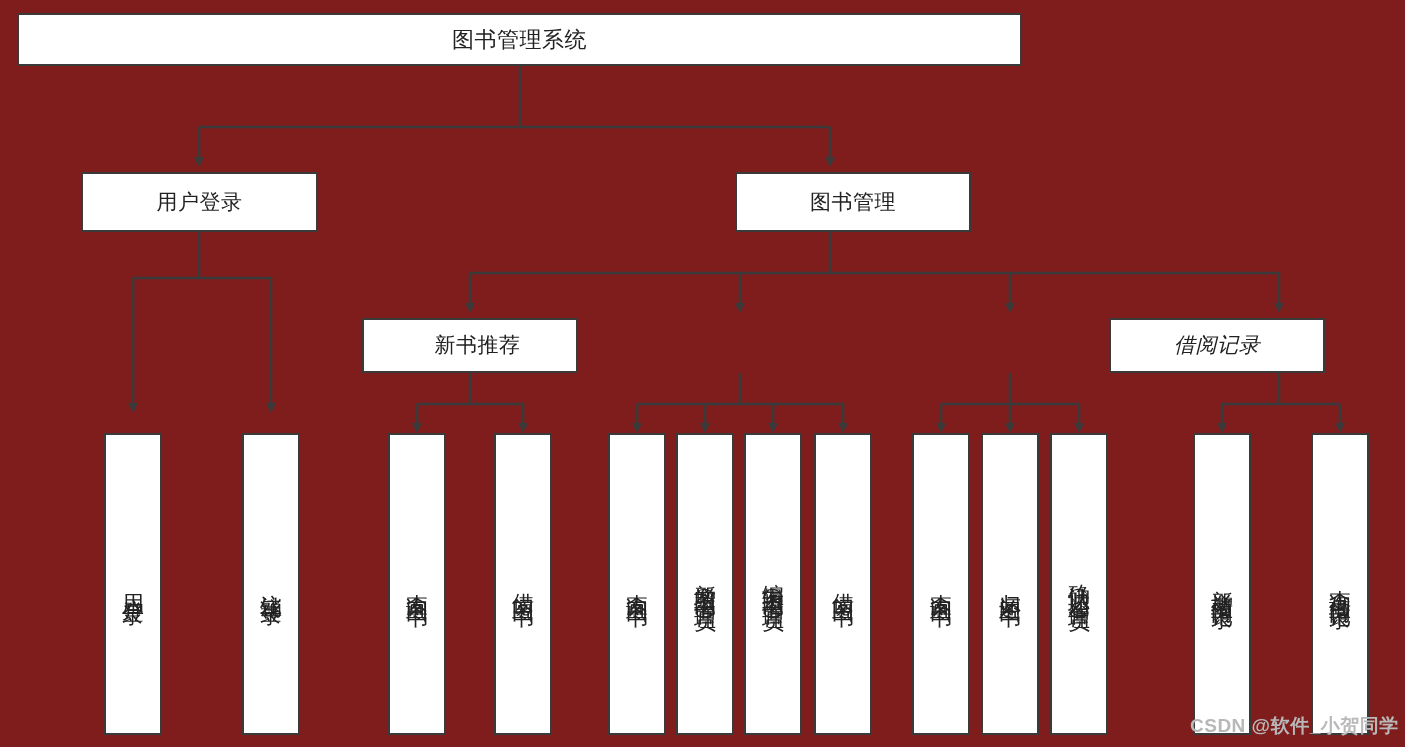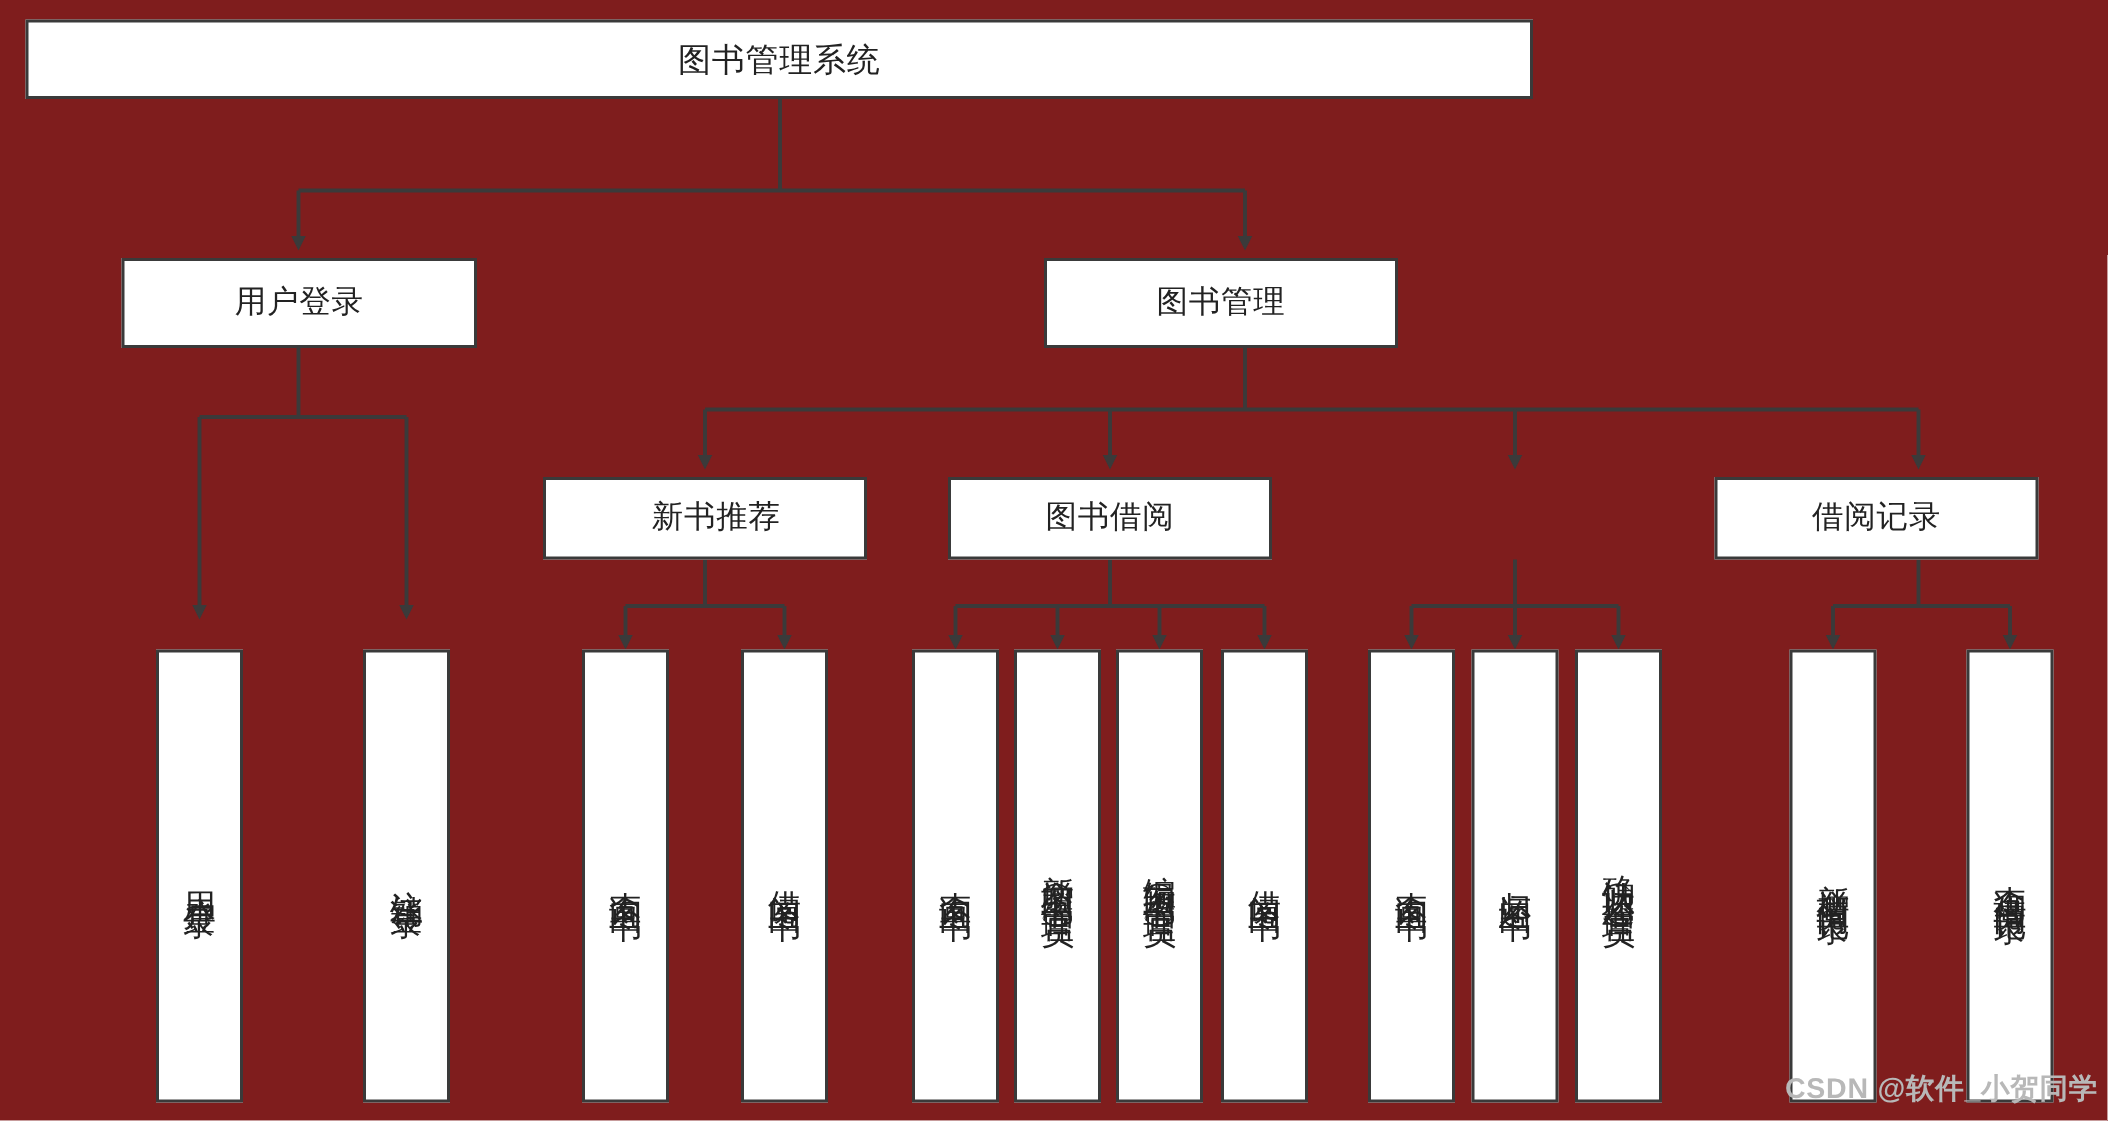--- a/index.html
+++ b/index.html
@@ -132,34 +132,31 @@
   </svg>
 
   <div class="node h title" style="left:17px; top:13px; width:1005px; height:53px;">
     <span class="label">图书管理系统</span>
   </div>
 
   <div class="node h" style="left:81px; top:172px; width:237px; height:60px;">
     <span class="label">用户登录</span>
   </div>
 
-  <div class="node h" style="left:696px; top:172px; width:236px; height:60px;">
+  <div class="node h" style="left:735px; top:172px; width:236px; height:60px;">
     <span class="label">图书管理</span>
   </div>
 
   <div class="node h" style="left:362px; top:318px; width:216px; height:55px;padding-left:15px;">
     <span class="label">新书推荐</span>
   </div>
 
-  <div class="node h" style="left:632px; top:318px; width:216px; height:55px;">
-    <span class="label">图书借阅</span>
-  </div>
-
-
-  <div class="node h" style="left:1143px; top:318px; width:216px; height:55px;">
+
+
+  <div class="node h" style="left:1109px; top:318px; width:216px; height:55px;font-style:italic;">
     <span class="label">借阅记录</span>
   </div>
 
   <div class="node v" style="left:104px; top:433px; width:58px; height:302px;">
     <span class="label">用户登录</span>
   </div>
 
   <div class="node v" style="left:242px; top:433px; width:58px; height:302px;">
     <span class="label">注销登录</span>
   </div>

